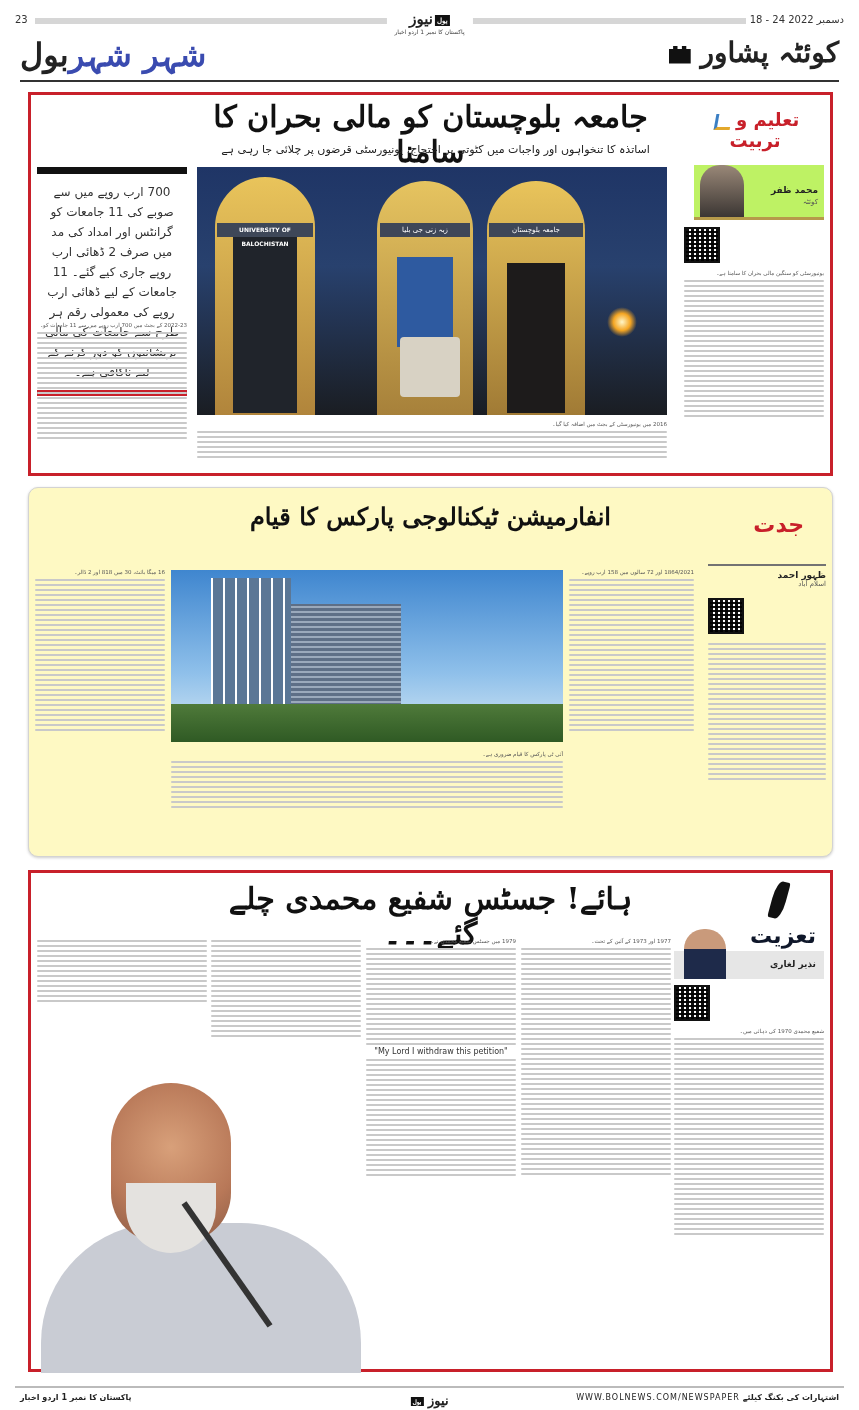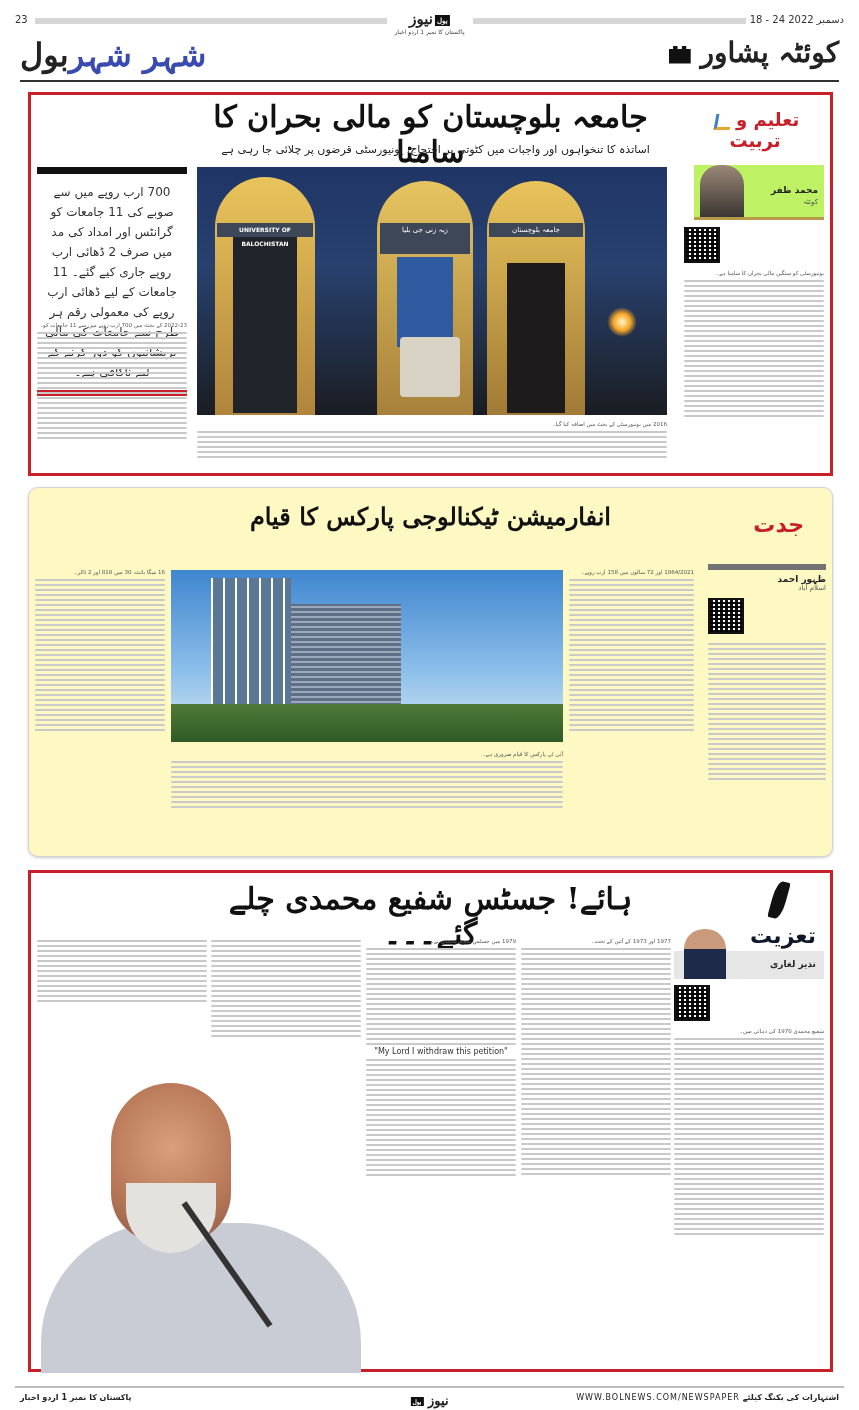--- a/index.html
+++ b/index.html
@@ -85,21 +85,21 @@
 
   <div class="abs photo" style="left:166px;top:72px;width:470px;height:248px;background:linear-gradient(180deg,#1f3566 0%,#28416e 40%,#1a1d22 100%);">
     <div class="abs" style="left:18px;top:10px;width:100px;height:240px;background:linear-gradient(#e9c45b,#b0843b);border-radius:50px 50px 0 0;"></div>
     <div class="abs" style="left:180px;top:14px;width:96px;height:236px;background:linear-gradient(#e6c460,#a6803a);border-radius:48px 48px 0 0;"></div>
     <div class="abs" style="left:290px;top:14px;width:98px;height:236px;background:linear-gradient(#e9c45b,#a07a35);border-radius:49px 49px 0 0;"></div>
     <div class="abs" style="left:36px;top:56px;width:64px;height:190px;background:#20242b;"></div>
     <div class="abs" style="left:200px;top:90px;width:56px;height:90px;background:#2e5aa0;"></div>
     <div class="abs" style="left:310px;top:96px;width:58px;height:150px;background:#1d1b1b;"></div>
     <div class="abs" style="left:203px;top:170px;width:60px;height:60px;background:#d8d2c4;border-radius:4px;"></div>
     <div class="abs" style="left:20px;top:56px;width:96px;height:14px;background:#3e4758;color:#fff;font-size:6px;line-height:14px;text-align:center;font-weight:bold;">UNIVERSITY OF BALOCHISTAN</div>
-    <div class="abs" style="left:183px;top:56px;width:90px;height:31px;background:#3e4758;color:#fff;font-size:7px;line-height:14px;text-align:center;direction:rtl;">زبہ زنی جی بلیا</div>
+    <div class="abs" style="left:183px;top:56px;width:90px;height:14px;background:#3e4758;color:#fff;font-size:7px;line-height:14px;text-align:center;direction:rtl;">زبہ زنی جی بلیا</div>
     <div class="abs" style="left:292px;top:56px;width:94px;height:14px;background:#3e4758;color:#fff;font-size:7px;line-height:14px;text-align:center;direction:rtl;">جامعہ بلوچستان</div>
     <div class="abs" style="left:410px;top:140px;width:30px;height:30px;border-radius:50%;background:radial-gradient(#fff6c8,#f5a623 40%,rgba(245,120,20,0) 70%);"></div>
   </div>
 
   <div class="abs" style="left:6px;top:72px;width:150px;">
     <div style="height:7px;background:#111;"></div>
     <div class="pull" style="padding:8px 4px;">700 ارب روپے میں سے صوبے کی 11 جامعات کو گرانٹس اور امداد کی مد میں صرف 2 ڈھائی ارب روپے جاری کیے گئے۔ 11 جامعات کے لیے ڈھائی ارب روپے کی معمولی رقم ہر طرح سے جامعات کی مالی پریشانیوں کو دور کرنے کے لیے ناکافی ہے۔</div>
     <div style="height:6px;background:#c8202a;"></div>
   </div>
 
@@ -113,21 +113,21 @@
   </div>
 </div>
 
 <div class="abs sec-grey" style="left:28px;top:487px;width:805px;height:370px;">
   <div class="abs headline" style="left:150px;right:150px;top:14px;font-size:24px;">انفارمیشن ٹیکنالوجی پارکس کا قیام</div>
 
   <div class="abs" style="right:28px;top:24px;">
     <span style="color:#c8202a;font-size:22px;font-weight:bold;direction:rtl;">جدت</span>
   </div>
 
-  <div class="abs" style="right:6px;top:76px;width:118px;border-top:6px solid #737373;padding-top:4px;">
+  <div class="abs" style="right:6px;top:76px;width:118px;border-top:2px solid #737373;padding-top:4px;">
     <div class="byline">ظہور احمد</div>
     <div class="byline2">اسلام آباد</div>
   </div>
   <div class="abs" style="right:6px;top:110px;width:118px;height:250px;">
     <div class="qr" style="position:absolute;left:0;top:0;"></div>
     <div class="coltext" style="position:absolute;left:0;right:0;top:42px;bottom:0;">
       <span class="ln"></span>
         <span class="ln"></span>
         <span class="ln"></span>
         <span class="ln"></span>

